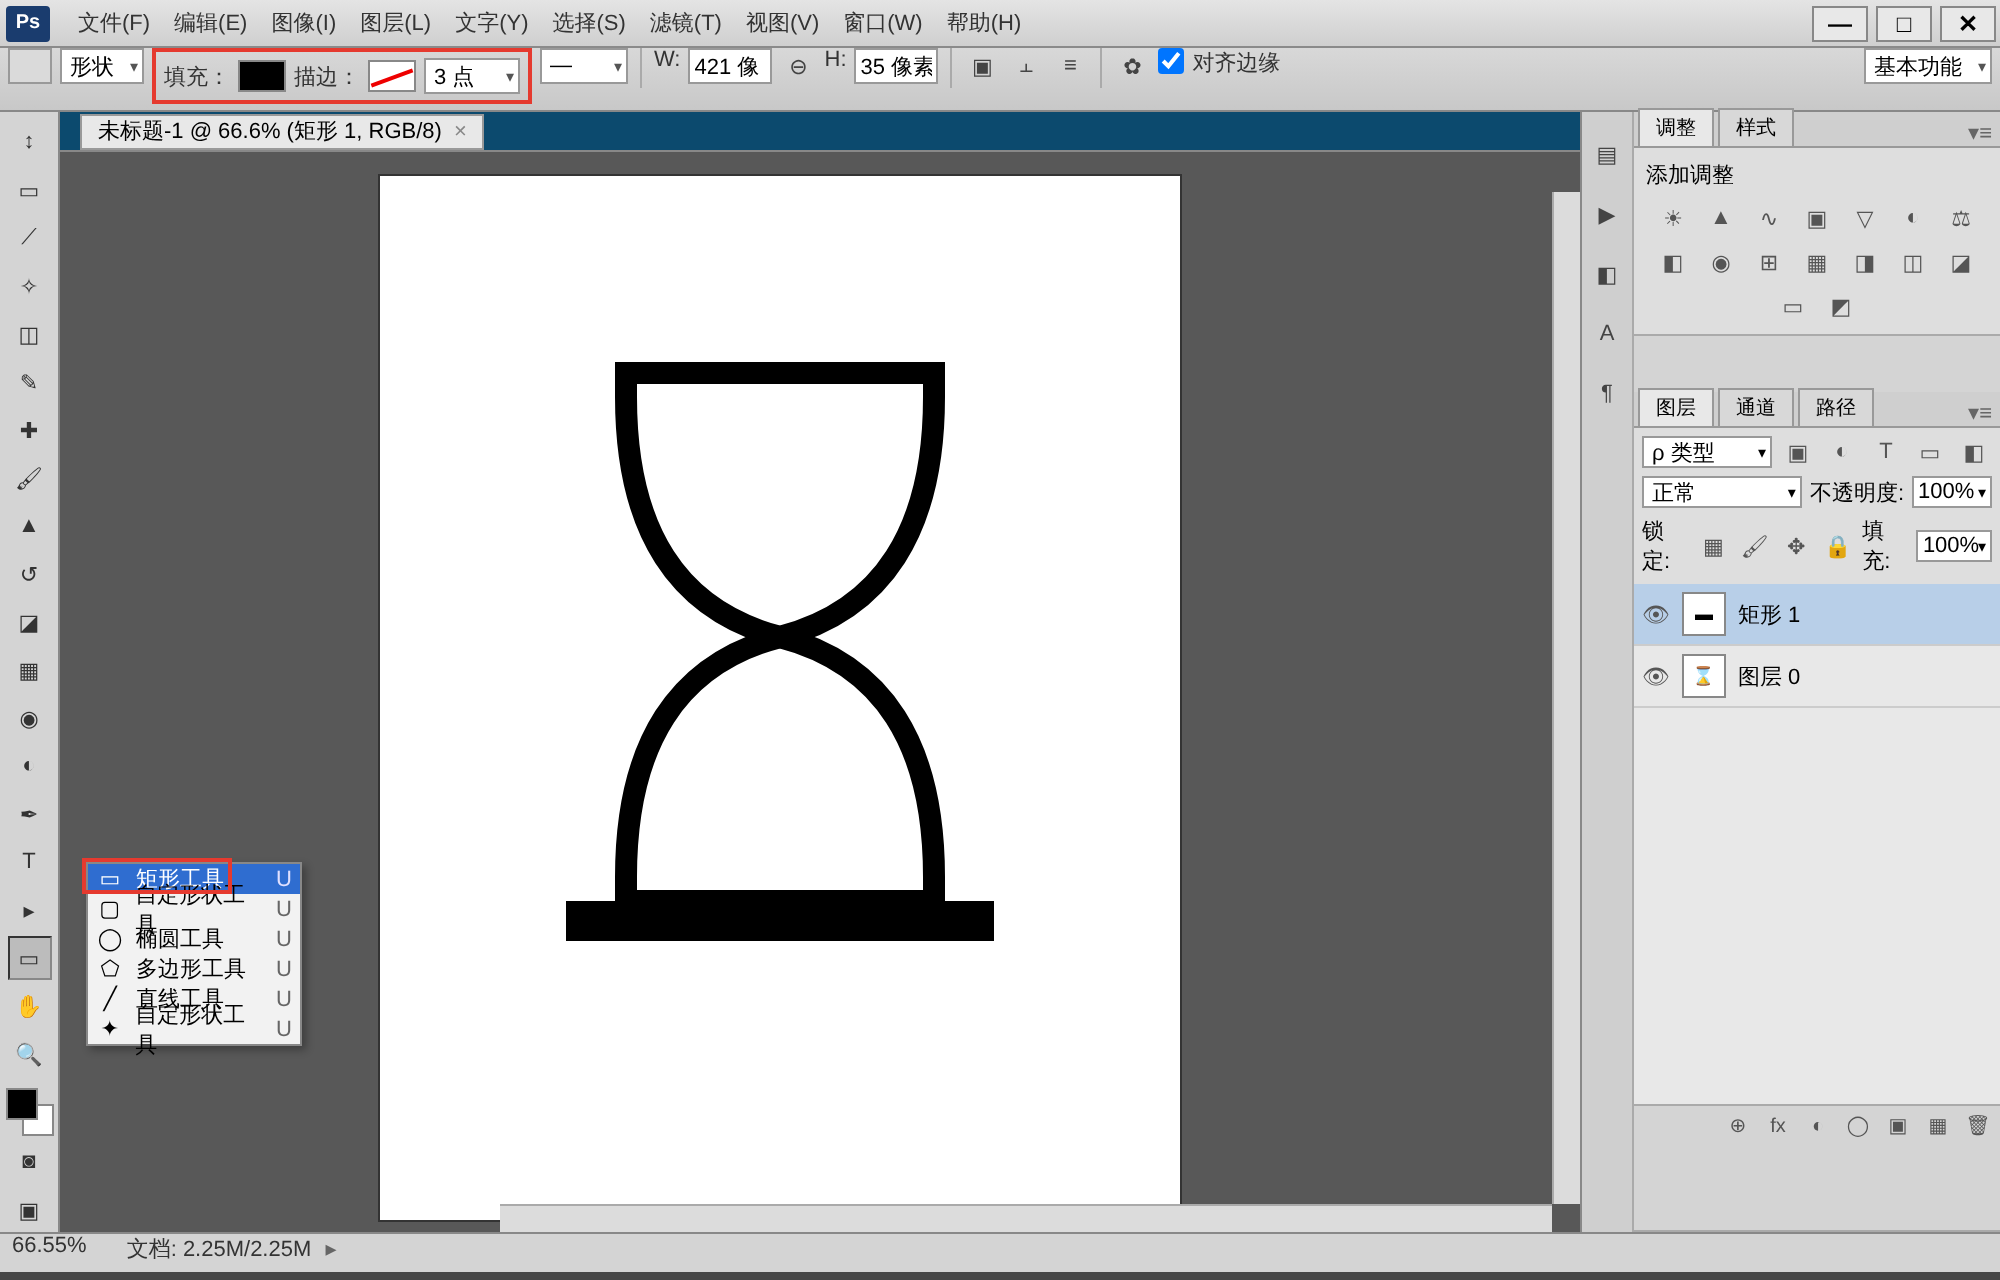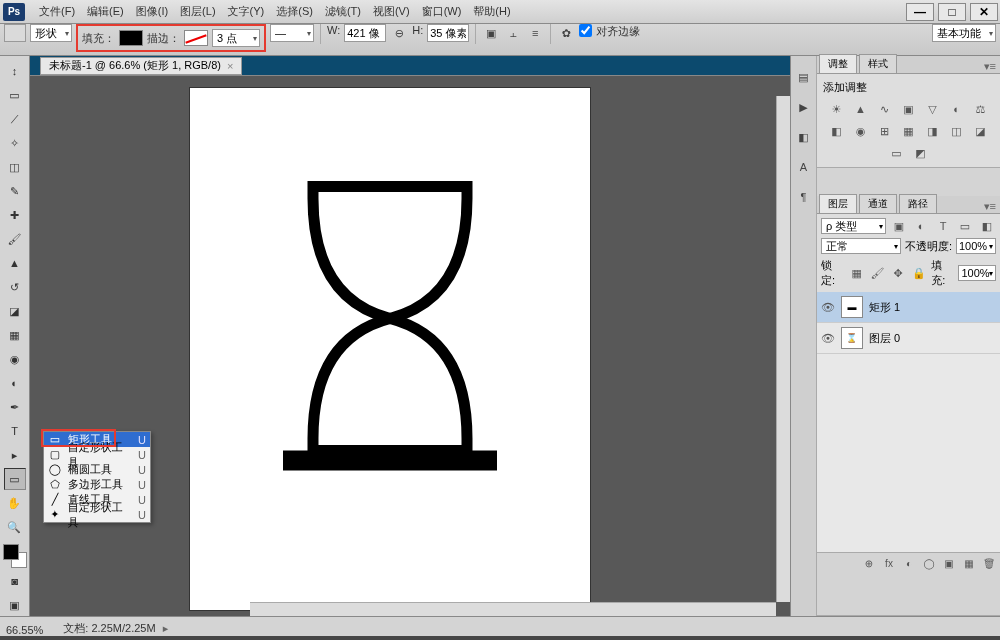--- a/index.html
+++ b/index.html
@@ -35,21 +35,21 @@
 .tool-flyout .tfshort { margin-left: auto; color: #666; }
 .tool-flyout .tfrow.sel .tfshort { color: #e0e0ff; }
 .flyout-red { position: absolute; left: 41px; top: 429px; width: 75px; height: 18px; border: 2px solid #e53a2f; z-index: 11; pointer-events: none; }
 .canvas-area { flex: 1; background: #585858; position: relative; display: flex; flex-direction: column; }
 .doc-tab { height: 20px; background: #0c4a6e; display: flex; align-items: center; border-bottom: 1px solid #888; }
 .doc-tab .tab { background: #e8e8e8; border: 1px solid #999; padding: 1px 8px; height: 18px; display: flex; align-items: center; gap: 6px; margin-left: 10px; }
 .doc-tab .tab .x { color: #888; }
 .canvas-holder { flex: 1; background: #585858; position: relative; overflow: hidden; }
 .canvas { position: absolute; left: 160px; top: 12px; width: 400px; height: 522px; background: #fff; box-shadow: 0 0 0 1px #333; }
 .hourglass { position: absolute; left: 50%; top: 50%; transform: translate(-50%, -55%); }
-.statusbar { height: 20px; background: #d4d4d4; border-top: 1px solid #888; display: flex; align-items: flex-end; padding: 0 6px; gap: 20px; color: #333; }
+.statusbar { height: 20px; background: #d4d4d4; border-top: 1px solid #888; display: flex; align-items: flex-start; padding: 0 6px; gap: 20px; color: #333; }
 .statusbar .arrow { margin-left: 4px; color: #666; }
 .scrollbar-v { position: absolute; right: 0; top: 20px; width: 14px; bottom: 14px; background: #dcdcdc; border-left: 1px solid #aaa; }
 .scrollbar-h { position: absolute; left: 220px; right: 14px; bottom: 0; height: 14px; background: #dcdcdc; border-top: 1px solid #aaa; }
 .right-dock { width: 210px; background: #d4d4d4; border-left: 1px solid #888; display: flex; }
 .rd-strip { width: 26px; background: #cfcfcf; border-right: 1px solid #aaa; display: flex; flex-direction: column; align-items: center; padding-top: 12px; gap: 12px; }
 .rd-strip .sicon { width: 18px; height: 18px; display: flex; align-items: center; justify-content: center; color: #444; }
 .rd-panels { flex: 1; display: flex; flex-direction: column; gap: 28px; }
 .panel { border-bottom: 1px solid #aaa; }
 .panel-tabs { height: 18px; display: flex; align-items: flex-end; background: #cfcfcf; border-bottom: 1px solid #999; }
 .panel-tab { padding: 2px 8px; border: 1px solid #999; border-bottom: none; background: #d8d8d8; margin-left: 2px; font-size: 10px; }

